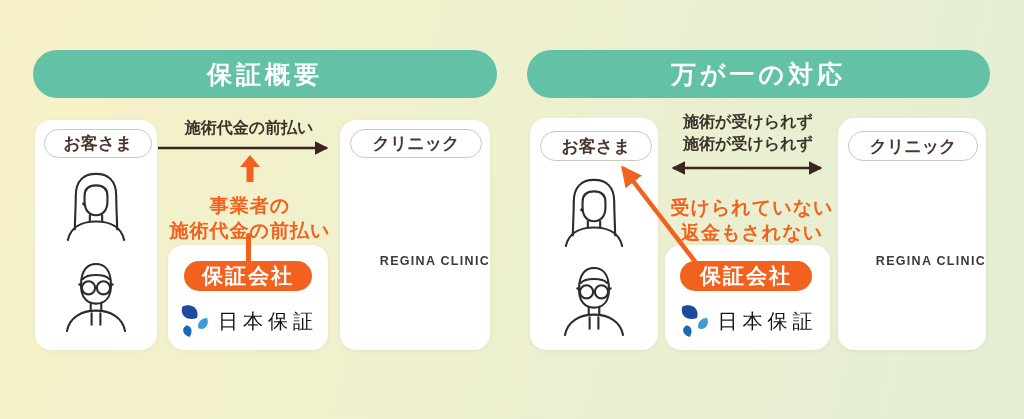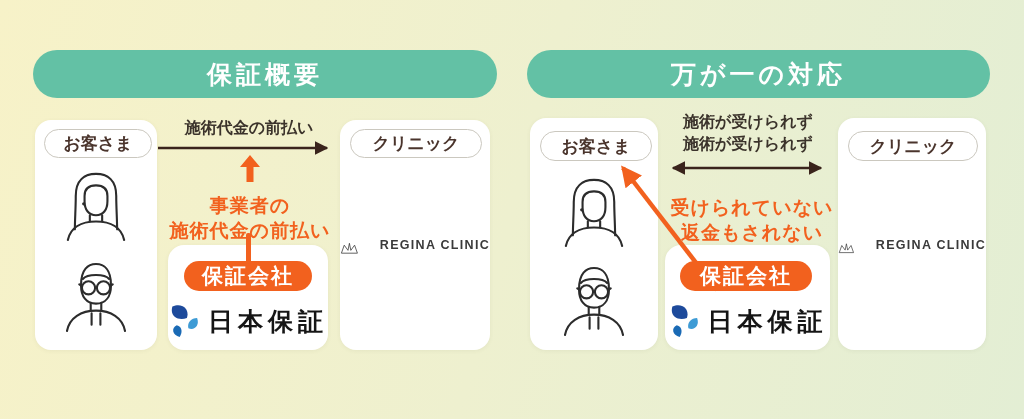--- a/index.html
+++ b/index.html
@@ -16,22 +16,22 @@
         font-weight:bold;font-size:17px;color:#4a342c;z-index:3;}
   .opill{position:absolute;background:#f2611e;border-radius:999px;
          display:flex;align-items:center;justify-content:center;
          font-weight:bold;font-size:21px;color:#ffffff;letter-spacing:2px;z-index:4;}
   .flabel{position:absolute;text-align:center;font-size:16px;font-weight:600;
           color:#3b332b;line-height:22px;z-index:2;}
   .onote{position:absolute;text-align:center;font-size:19px;font-weight:bold;
          color:#f2611e;line-height:25px;letter-spacing:1px;z-index:2;margin-top:11px;}
   .vline{position:absolute;width:4.5px;background:#f2611e;border-radius:2px;z-index:2;}
   .logo-row{position:absolute;display:flex;align-items:center;justify-content:center;gap:8px;z-index:3;}
-  .gname{font-size:25px;font-weight:bold;color:#151515;letter-spacing:5px;white-space:nowrap;}
-  .rrow{position:absolute;display:flex;align-items:flex-start;justify-content:center;gap:21px;z-index:3;}
+  .gname{font-size:20px;font-weight:normal;color:#151515;letter-spacing:5px;white-space:nowrap;}
+  .rrow{position:absolute;display:flex;align-items:flex-end;justify-content:center;gap:21px;z-index:3;flex-direction:column;}
   .rname{font-size:12.5px;font-weight:600;color:#3a3a3a;letter-spacing:1.3px;white-space:nowrap;}
   svg.abs{position:absolute;z-index:2;overflow:visible;}
   .person{stroke:#2c2c2c;stroke-width:2.4;fill:none;stroke-linecap:round;stroke-linejoin:round;}
 </style>
 </head>
 <body>
 
 <div class="stage">
 
   <div class="hdr" style="left:33px;top:50px;width:464px;">

